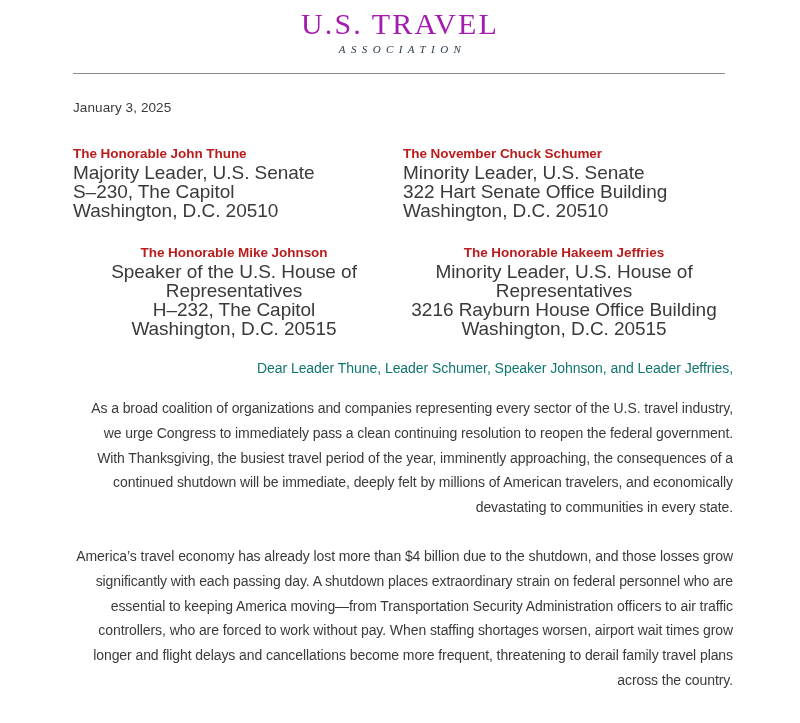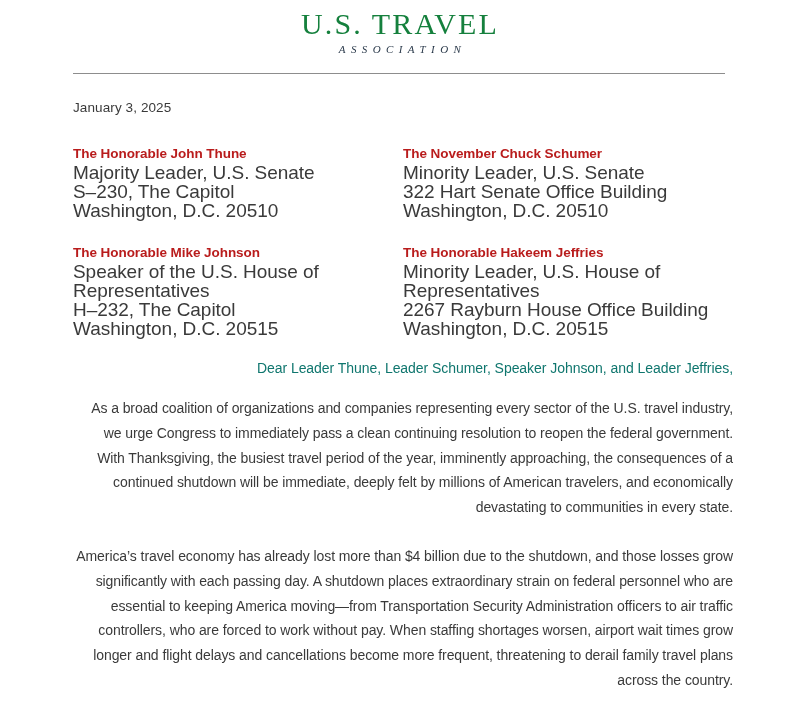--- a/index.html
+++ b/index.html
@@ -26,21 +26,21 @@
 
   
   .letterhead {
     padding-top: 9px;
     text-align: center;
   }
   .logo-primary {
     font-family: "Liberation Serif", serif;
     font-size: 30px;
     letter-spacing: 2.1px;
-    color: #15803d;
+    color: #a21caf;
     line-height: 1.02;
     white-space: nowrap;
   }
   .logo-secondary {
     font-family: "Liberation Serif", serif;
     font-size: 11px;
     letter-spacing: 5.4px;
     color: #2c3b4c;
     line-height: 1.1;
     margin-top: 3px;
@@ -73,21 +73,21 @@
     letter-spacing: 0.1px;
   }
 
   .recipients {
     margin-top: 27px;
   }
   .recipient-row {
     display: flex;
     margin-bottom: 23px;
   }
-  .recipient-row:last-child { margin-bottom: 16px; }
+  .recipient-row:last-child { margin-bottom: 16px; text-align: center; }
 
   .recipient-block {
     width: 330px;
     box-sizing: border-box;
     padding-right: 8px;
   }
   .recipient-name {
     font-size: 13.5px;
     font-weight: bold;
     line-height: 19px;
@@ -159,21 +159,21 @@
       <div class="recipient-row">
         <div class="recipient-block">
           <div class="recipient-name">The Honorable Mike Johnson</div>
           <div class="recipient-line">Speaker of the U.S. House of Representatives</div>
           <div class="recipient-line">H–232, The Capitol</div>
           <div class="recipient-line">Washington, D.C. 20515</div>
         </div>
         <div class="recipient-block">
           <div class="recipient-name">The Honorable Hakeem Jeffries</div>
           <div class="recipient-line">Minority Leader, U.S. House of Representatives</div>
-          <div class="recipient-line">2267 Rayburn House Office Building</div>
+          <div class="recipient-line">3216 Rayburn House Office Building</div>
           <div class="recipient-line">Washington, D.C. 20515</div>
         </div>
       </div>
 
     </div>
 
     <div class="salutation">Dear Leader Thune, Leader Schumer, Speaker Johnson, and Leader Jeffries,</div>
 
     <div class="letter-body">
       <p class="letter-para">As a broad coalition of organizations and companies representing every sector of the U.S. travel industry, we urge Congress to immediately pass a clean continuing resolution to reopen the federal government. With Thanksgiving, the busiest travel period of the year, imminently approaching, the consequences of a continued shutdown will be immediate, deeply felt by millions of American travelers, and economically devastating to communities in every state.</p>

